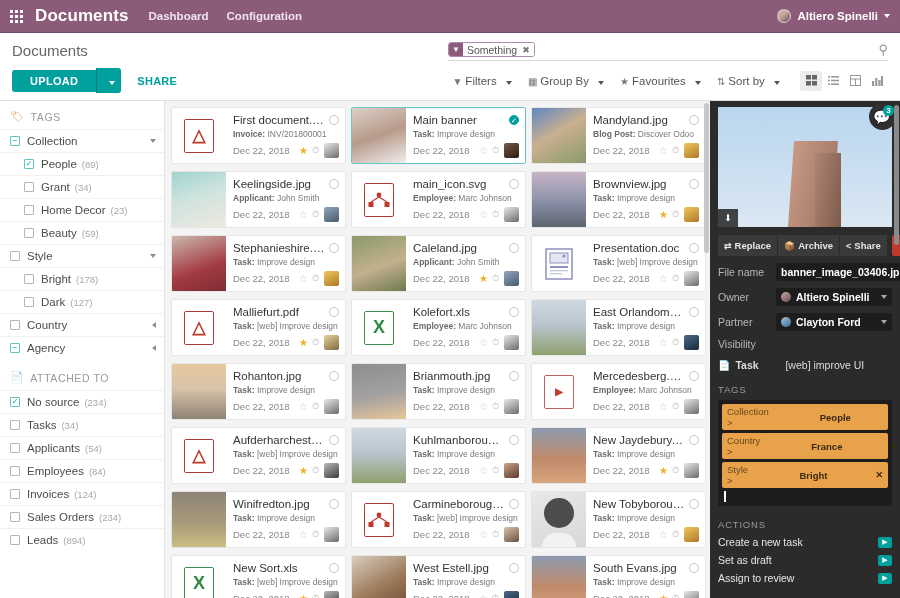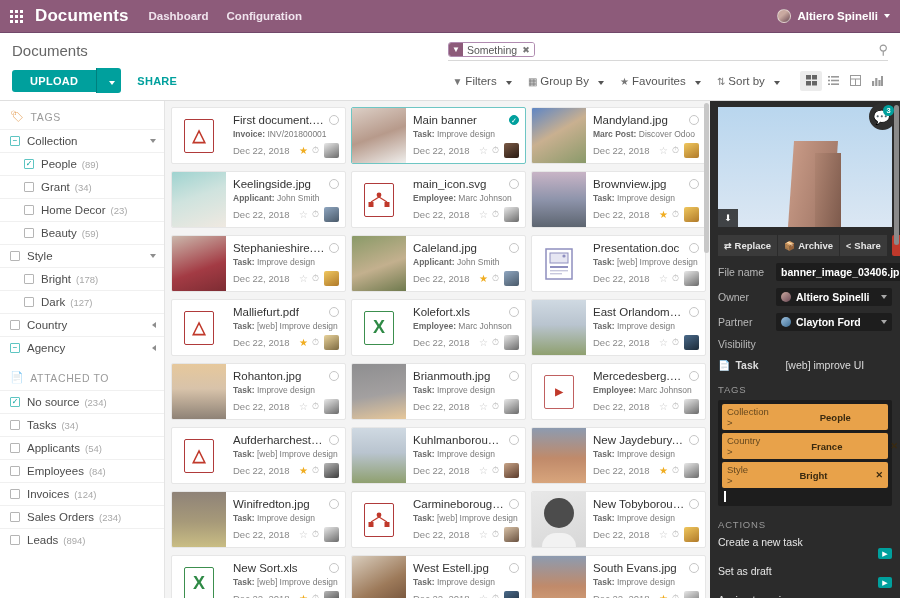--- a/index.html
+++ b/index.html
@@ -159,21 +159,21 @@
   .taskrow .tl { color: #dcdcdc; font-weight: bold; width: 50px; }
   .taskrow .tv { color: #dcdcdc; }
   .sec-title { margin: 13px 8px 5px 8px; font-size: 9.5px; color: #9a9a9a; letter-spacing: .8px; }
   .tagbox { margin: 0 8px; background: #1d1d1d; border-radius: 2px; padding: 4px; }
   .tagpill { background: #e8a24a; color: #3a2a10; font-size: 9.5px; border-radius: 2px;
     padding: 2px 5px; margin-bottom: 3px; display: flex; align-items: center; cursor: pointer; gap: 48px; }
   .tagpill .pre { opacity: .75; }
   .tagpill b { font-weight: bold; margin-left: 3px; }
   .tagpill .px { margin-left: auto; font-weight: bold; font-size: 9px; }
   .taginput { height: 11px; border-left: 2px solid #fff; margin-left: 2px; }
-  .actrow { display: flex; align-items: flex-start; margin: 6px 8px 0 8px; font-size: 10.5px; color: #e6e6e6; cursor: pointer; flex-direction: column; }
+  .actrow { display: flex; align-items: center; margin: 6px 8px 0 8px; font-size: 10.5px; color: #e6e6e6; cursor: pointer; }
   .actrow .play { margin-left: auto; background: #00a09d; color: #fff; width: 14px; height: 11px;
     border-radius: 2px; font-size: 7px; display: flex; align-items: center; justify-content: center; }
   .vscroll { position: absolute; right: 1px; top: 4px; width: 5px; height: 140px;
     background: #8a8a8a; border-radius: 3px; }
   .kscroll { position: absolute; right: 1px; top: 2px; width: 5px; height: 150px;
     background: #c8c8c8; border-radius: 3px; }
 </style>
 </head>
 <body>
 
@@ -696,21 +696,21 @@
           </div>
         </div>
         <div class="kcol">
           <div class="card">
             <span class="thumb" style="background:linear-gradient(150deg,#5f86c4 0%,#c9b090 45%,#8a9a6a 100%)"></span>
             <span class="cbody">
               <span class="crow1">
                 <span class="cname">Mandyland.jpg</span>
                 <span class="cradio"></span>
               </span>
-              <span class="crow2"><b>Marc Post:</b> Discover Odoo</span>
+              <span class="crow2"><b>Blog Post:</b> Discover Odoo</span>
               <span class="crow3">
                 <span class="cdate">Dec 22, 2018</span>
                 <span class="cspacer"></span>
                 <span class="star">☆</span>
                 <span class="clock">⏱</span>
                 <span class="cav" style="background:linear-gradient(150deg,#f0c75e,#b07a2a)"></span>
               </span>
             </span>
           </div>
           <div class="card">

